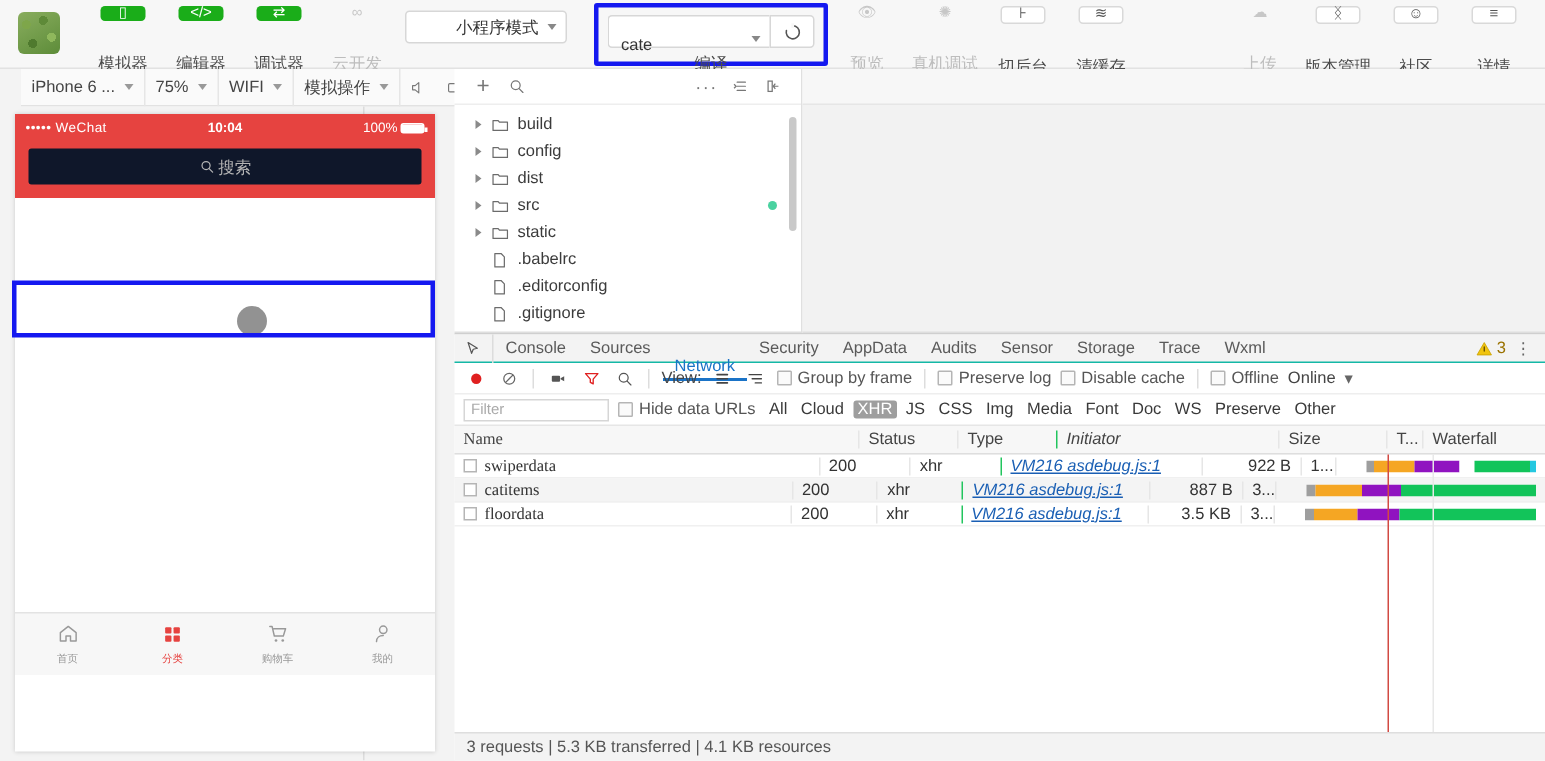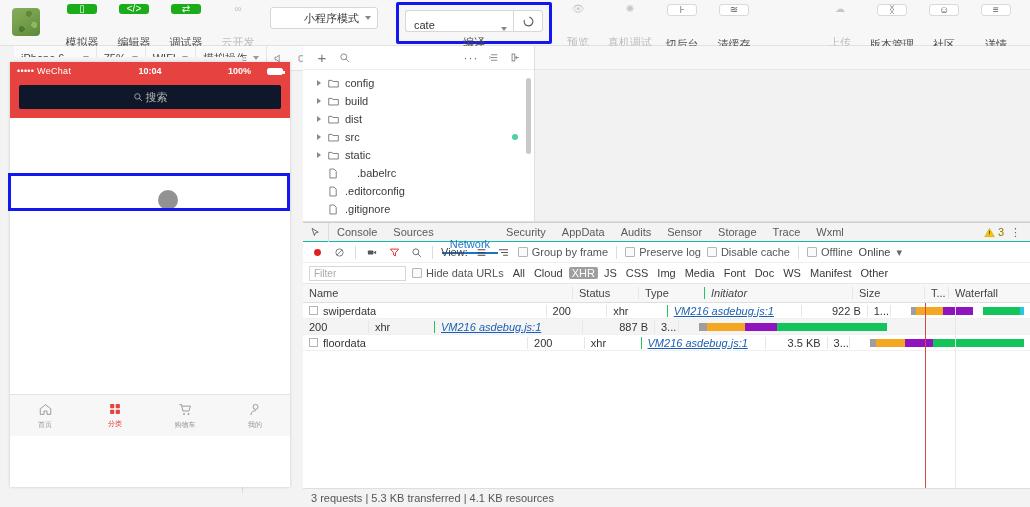--- a/index.html
+++ b/index.html
@@ -63,21 +63,21 @@
   .compile-wrap {
     position: relative; margin: 2px 0 0 18px; padding: 5px 6px 2px 6px;
     border: 3px solid #1418f0; border-radius: 2px; height: 42px;
     display: flex; align-items: flex-start; background: #f7f7f7;
   }
   .compile-inner { display: flex; flex-direction: column; align-items: center; }
   .compile-row { display: flex; align-items: stretch; }
   .compile-select {
     height: 22px; width: 108px; background: #fff;
     border: 1px solid #d7d7d7; border-right: none; border-radius: 3px 0 0 3px;
-    display: flex; align-items: flex-end; padding: 13px 6px 0 8px;
+    display: flex; align-items: flex-start; padding: 13px 6px 0 8px;
     font-size: 11px; color: #333; cursor: text;
   }
   .compile-select .sel-text { flex: 1 1 auto; }
   .compile-refresh {
     width: 30px; height: 22px; background: #fff;
     border: 1px solid #d7d7d7; border-radius: 0 3px 3px 0;
     display: flex; align-items: center; justify-content: center; cursor: pointer;
   }
   .compile-label { font-size: 11px; color: #4b4b4b; margin-top: 3px; }
 
@@ -93,34 +93,34 @@
     cursor: pointer; white-space: nowrap;
   }
   .sb-sel .caret { border-top-color: #999; }
   .sb-icon {
     width: 24px; height: 25px; display: flex; align-items: center;
     justify-content: center; color: #777; cursor: pointer;
   }
 
   
   .sim-area {
-    position: absolute; top: 57px; left: 0; width: 243px; height: 436px;
+    position: absolute; top: 71px; left: 0; width: 243px; height: 436px;
     background: #f3f3f3; border-right: 1px solid #dcdcdc;
   }
   .phone {
     position: absolute; left: 10px; top: 5px; width: 280px; height: 425px;
     background: #fff; box-shadow: 0 0 3px rgba(0,0,0,.16); overflow: hidden;
   }
   .ph-status {
     height: 18px; background: #e64340; color: #fff; font-size: 9px;
     display: flex; align-items: center; padding: 0 7px; position: relative;
   }
   .ph-status .carrier { letter-spacing: .3px; }
   .ph-status .clock { position: absolute; left: 0; right: 0; text-align: center; font-weight: bold;}
-  .ph-status .right { margin-left: auto; display: flex; align-items: center; gap: 16px; z-index:2;font-weight:bold;}
+  .ph-status .right { margin-left: auto; display: flex; align-items: center; gap: 2px; z-index:2;}
   .batt { width: 16px; height: 7px; border: 1px solid #fff; border-radius: 2px; position: relative; }
   .batt:after { content: ""; position: absolute; right: -3px; top: 2px; width: 2px; height: 3px; background: #fff; }
   .batt i { display: block; height: 100%; background: #fff; }
 
   .ph-nav {
     height: 28px; background: #e64340; color: #fff; position: relative;
     display: flex; align-items: center; justify-content: center;
     font-size: 12px;
   }
   .ph-capsule {
@@ -228,21 +228,21 @@
     width: 97px; height: 15px; border: 1px solid #d6d6d6; background: #fff;
     font-size: 10px; color: #aaa; padding: 0 4px; line-height: 13px;
   }
   .ftype { padding: 0 3px; cursor: pointer; color: #3a3a3a; border-radius: 2px; }
   .ftype.sel { background: #9e9e9e; color: #fff; }
   .nt-head {
     height: 19px; display: flex; align-items: center; font-size: 11px;
     color: #444; background: #f7f7f7; border-bottom: 1px solid #dedede;
   }
   .nt-head > div, .nt-row > div { padding: 0 6px; overflow: hidden; white-space: nowrap; }
-  .c-name { width: 270px; border-right: 1px solid #e6e6e6; }
+  .c-name { width: 270px; border-right: 1px solid #e6e6e6; font-family: Liberation Serif, serif; }
   .c-status { width: 66px; border-right: 1px solid #e6e6e6; }
   .c-type { width: 66px; border-right: 1px solid #22c55e; }
   .c-init { width: 148px; border-right: 1px solid #e6e6e6; font-style: italic; }
   .c-size { width: 72px; border-right: 1px solid #e6e6e6; text-align: right; }
   .c-time { width: 24px; border-right: 1px solid #e6e6e6; }
   .c-wf { flex: 1 1 auto; }
   .nt-row {
     height: 16px; display: flex; align-items: center; font-size: 11px;
     color: #333; border-bottom: 1px solid #f0f0f0; cursor: pointer;
   }
@@ -480,32 +480,32 @@
     <div class="tree" id="file-tree">
       <div class="tree-row">
           <span class="tw">
             <i></i>
           </span>
           <span class="ic">
             <svg width="11" height="10" viewBox="0 0 16 14">
               <path d="M1 3.2h5l1.2 1.6H15v8H1z" fill="none" stroke="#6b6b6b" stroke-width="1.2" stroke-linejoin="round"></path>
             </svg>
           </span>
-          <span style="margin-left: 4px;">config</span>
+          <span style="margin-left: 4px;">build</span>
         </div>
         <div class="tree-row">
           <span class="tw">
             <i></i>
           </span>
           <span class="ic">
             <svg width="11" height="10" viewBox="0 0 16 14">
               <path d="M1 3.2h5l1.2 1.6H15v8H1z" fill="none" stroke="#6b6b6b" stroke-width="1.2" stroke-linejoin="round"></path>
             </svg>
           </span>
-          <span style="margin-left: 4px;">build</span>
+          <span style="margin-left: 4px;">config</span>
         </div>
         <div class="tree-row">
           <span class="tw">
             <i></i>
           </span>
           <span class="ic">
             <svg width="11" height="10" viewBox="0 0 16 14">
               <path d="M1 3.2h5l1.2 1.6H15v8H1z" fill="none" stroke="#6b6b6b" stroke-width="1.2" stroke-linejoin="round"></path>
             </svg>
           </span>
@@ -534,21 +534,21 @@
           </span>
           <span style="margin-left: 4px;">static</span>
         </div>
         <div class="tree-row">
           <span class="tw"></span>
           <span class="ic">
             <svg width="10" height="11" viewBox="0 0 14 16">
               <path d="M2.5 1.5h6l3.2 3.2v9.8h-9.2z" fill="none" stroke="#6b6b6b" stroke-width="1.2" stroke-linejoin="round"></path>
             </svg>
           </span>
-          <span style="margin-left: 16px;">.babelrc</span>
+          <span style="margin-left: 4px;">.babelrc</span>
         </div>
         <div class="tree-row">
           <span class="tw"></span>
           <span class="ic">
             <svg width="10" height="11" viewBox="0 0 14 16">
               <path d="M2.5 1.5h6l3.2 3.2v9.8h-9.2z" fill="none" stroke="#6b6b6b" stroke-width="1.2" stroke-linejoin="round"></path>
             </svg>
           </span>
           <span style="margin-left: 4px;">.editorconfig</span>
         </div>
@@ -675,21 +675,21 @@
           <span class="ftype">All</span>
           <span class="ftype">Cloud</span>
           <span class="ftype sel">XHR</span>
           <span class="ftype">JS</span>
           <span class="ftype">CSS</span>
           <span class="ftype">Img</span>
           <span class="ftype">Media</span>
           <span class="ftype">Font</span>
           <span class="ftype">Doc</span>
           <span class="ftype">WS</span>
-          <span class="ftype">Manifest</span>
+          <span class="ftype">Preserve</span>
           <span class="ftype">Other</span>
         </div>
     </div>
 
     <div class="nt-head">
       <div class="c-name">Name</div>
       <div class="c-status">Status</div>
       <div class="c-type">Type</div>
       <div class="c-init">Initiator</div>
       <div class="c-size" style="text-align:left">Size</div>
@@ -714,20 +714,24 @@
                 <span style="width: 6px; background: rgb(158, 158, 158);"></span>
                 <span style="width: 30px; background: rgb(245, 166, 35);"></span>
                 <span style="width: 34px; background: rgb(144, 19, 192);"></span>
                 <span style="width: 12px; background: rgb(255, 255, 255);"></span>
                 <span style="width: 42px; background: rgb(18, 196, 90);"></span>
                 <span style="width: 4px; background: rgb(37, 200, 224);"></span>
               </div>
             </div>
           </div>
           <div class="nt-row">
+            <div class="c-name">
+              <span class="rcb"></span>
+              <span>catitems</span>
+            </div>
             <div class="c-status">200</div>
             <div class="c-type">xhr</div>
             <div class="c-init"><a href="#">VM216 asdebug.js:1</a></div>
             <div class="c-size">887 B</div>
             <div class="c-time">3...</div>
             <div class="c-wf">
               <div class="wfbar" style="margin-left: 14px;">
                 <span style="width: 8px; background: rgb(158, 158, 158);"></span>
                 <span style="width: 38px; background: rgb(245, 166, 35);"></span>
                 <span style="width: 32px; background: rgb(144, 19, 192);"></span>

